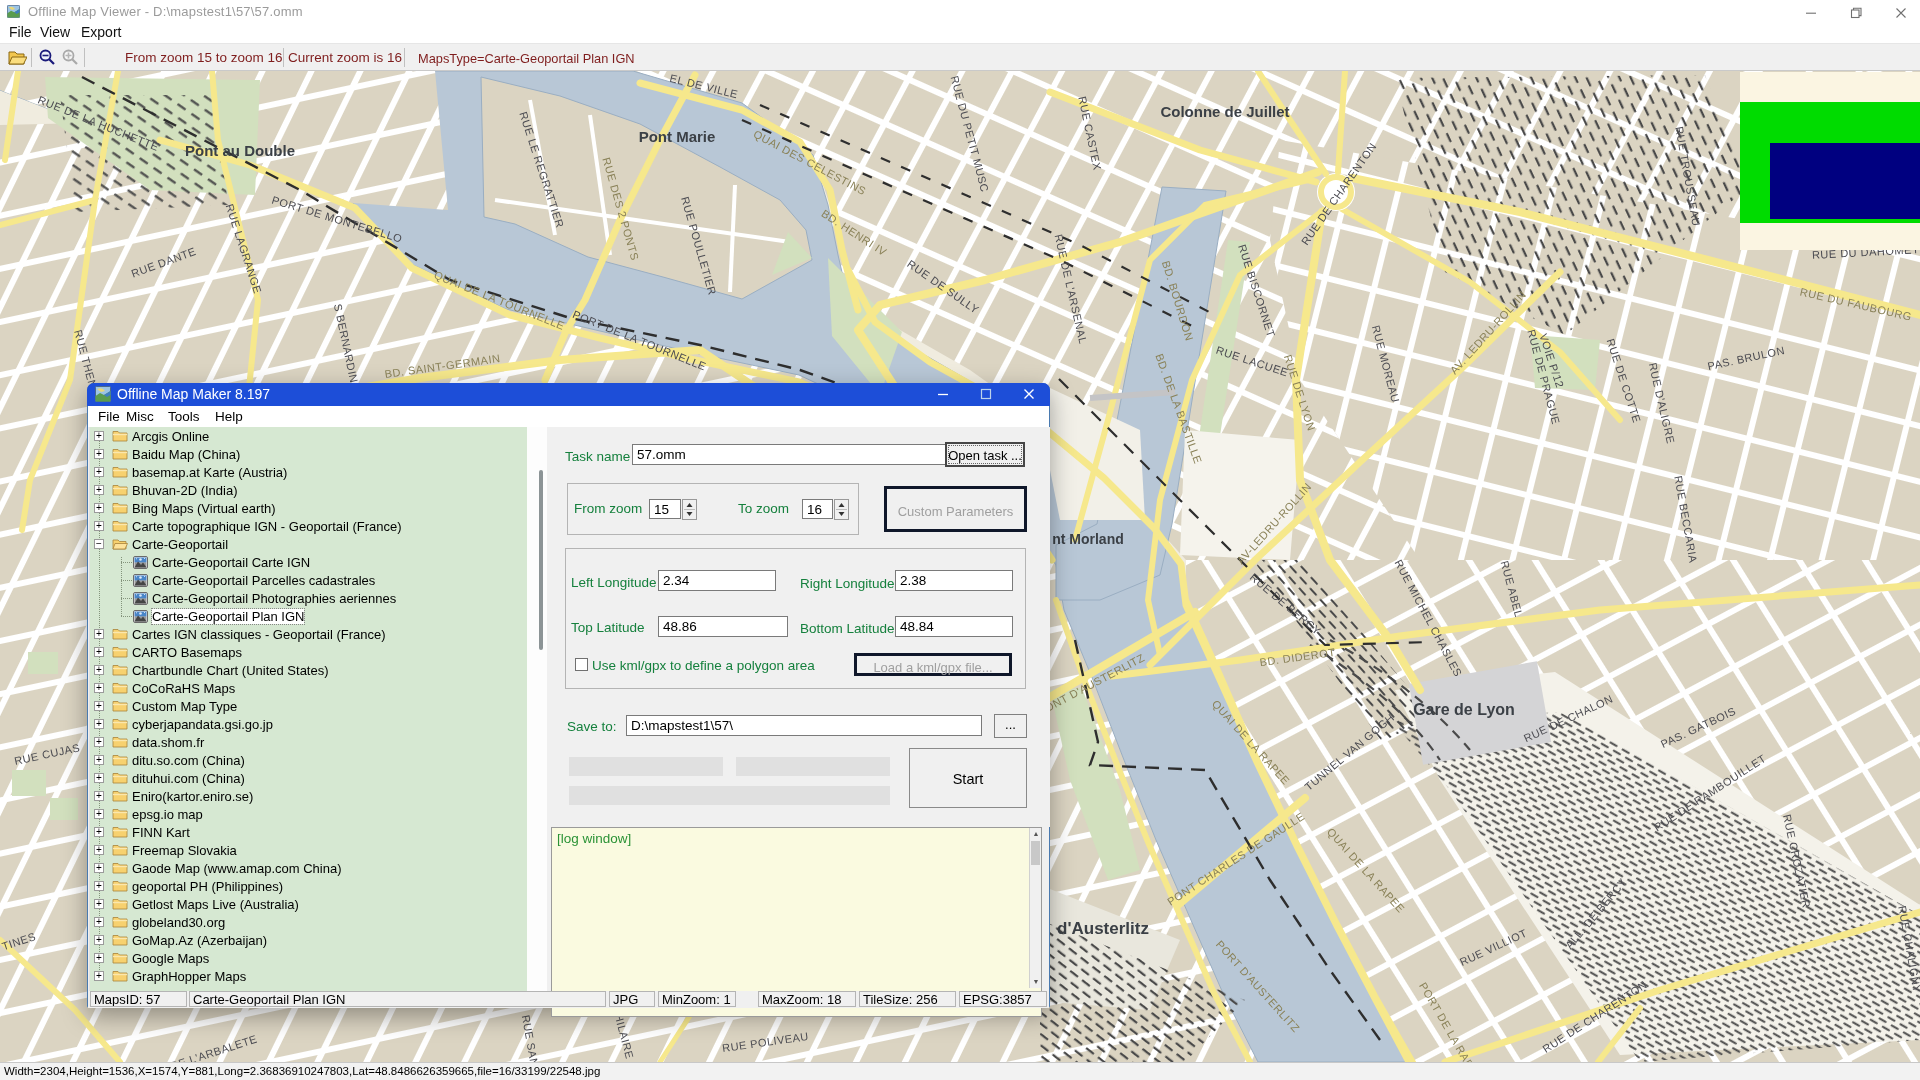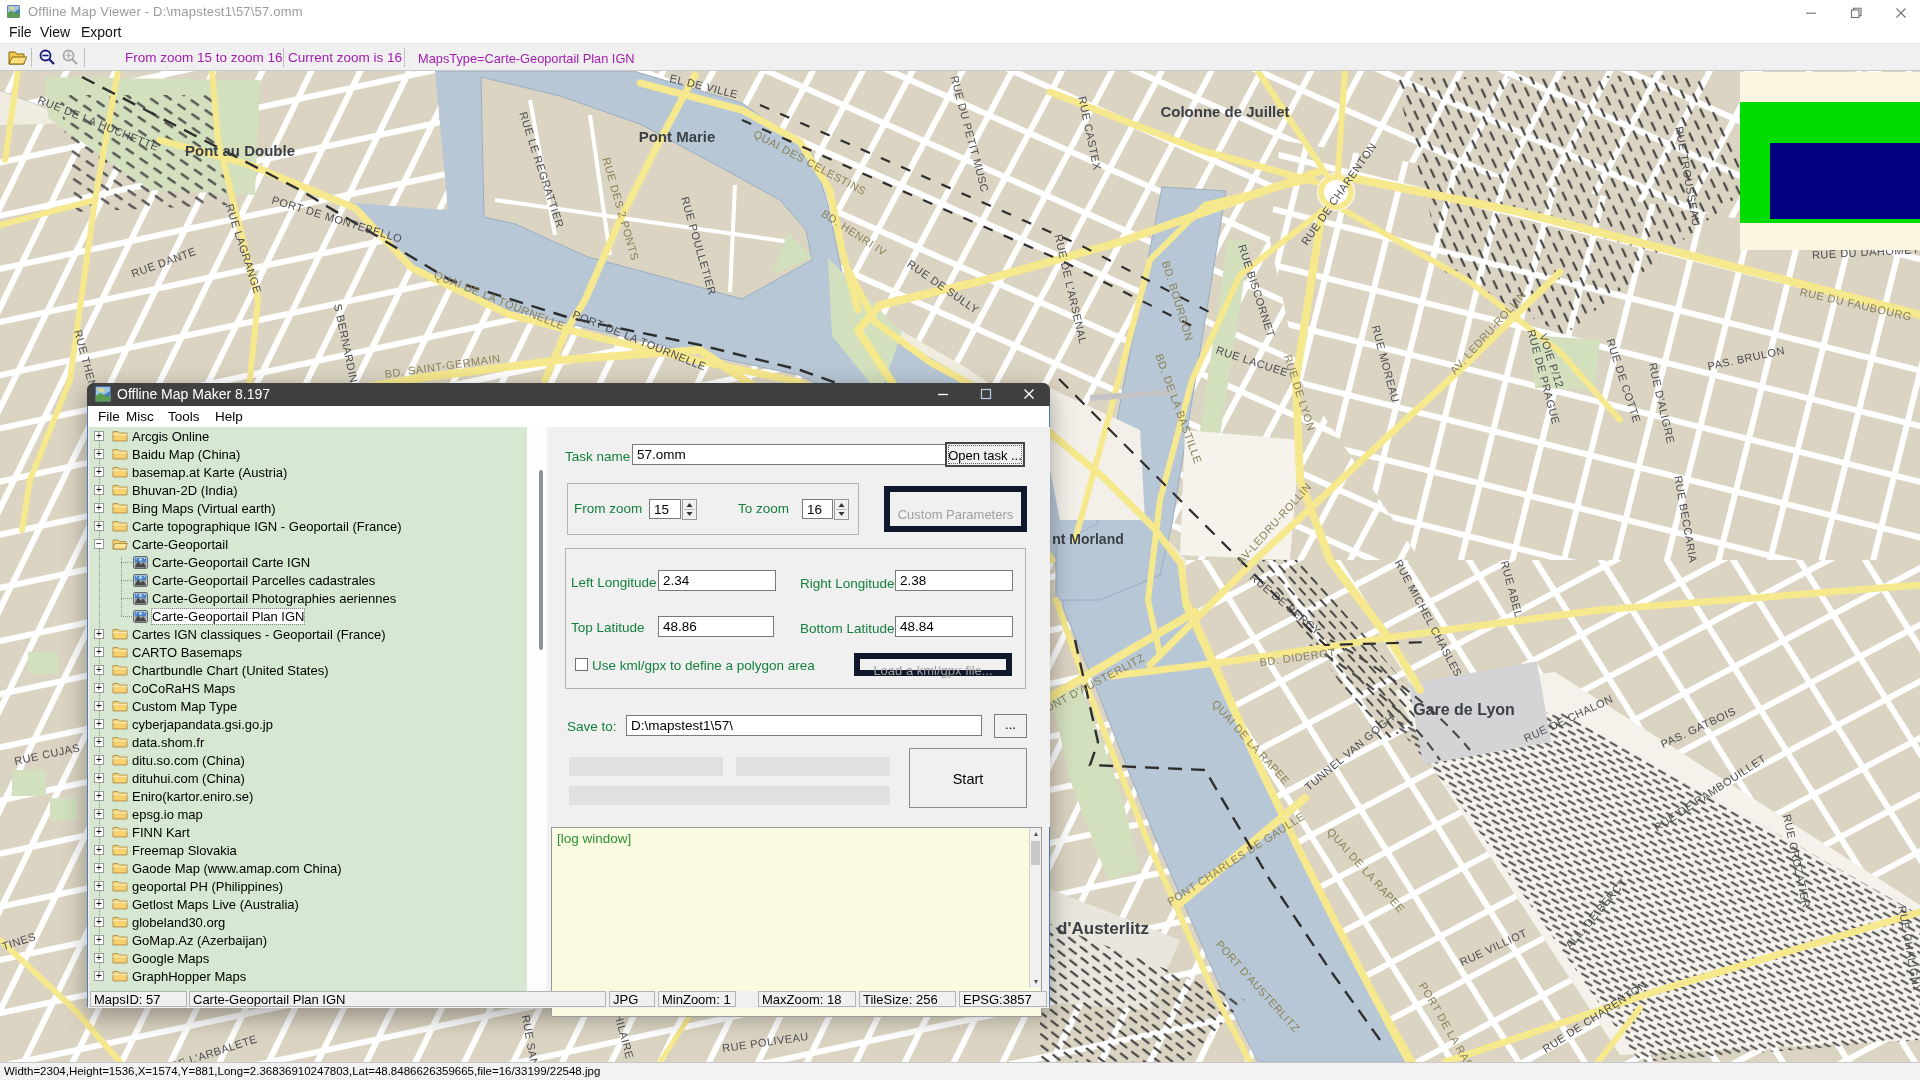--- a/index.html
+++ b/index.html
@@ -4,47 +4,47 @@
 html,body{width:1920px;height:1080px;overflow:hidden;font-family:"Liberation Sans",sans-serif;background:#fff}
 #tbar{position:absolute;left:0;top:0;width:1920px;height:22px;background:#ffffff}
 #tico{position:absolute;left:7px;top:4px;width:13px;height:13px}
 #ttxt{position:absolute;left:28px;top:4px;font-size:13px;color:#9b9b9b;letter-spacing:0.2px}
 .wbtn{position:absolute;top:5px;width:13px;height:13px}
 #mbar{position:absolute;left:0;top:22px;width:1920px;height:21px;background:#ffffff}
 #mbar span{position:absolute;top:2px;font-size:14px;color:#111}
 #tool{position:absolute;left:0;top:43px;width:1920px;height:28px;background:#f0f0f0;border-top:1px solid #e6e6e6;border-bottom:1px solid #c9c9c9}
 .ticon{position:absolute}
 .tsep{position:absolute;top:4px;width:1px;height:19px;background:#c0c0c0}
-.ttx{position:absolute;top:6px;font-size:13.5px;color:#a21caf;white-space:nowrap}
+.ttx{position:absolute;top:6px;font-size:13.5px;color:#7f1d1d;white-space:nowrap}
 #botsb{position:absolute;left:0;top:1062px;width:1920px;height:18px;background:#f2f2f2;border-top:1px solid #c8c8c8;font-size:11.5px;color:#000;padding-left:4px;line-height:17px}
 #mapwrap{position:absolute;left:0;top:71px;width:1920px;height:991px;overflow:hidden}
 
 #dlg{position:absolute;left:87px;top:383px;width:963px;height:625px;background:#f0f0f0;border:1px solid #4a7ab0;border-radius:7px 7px 2px 2px;box-shadow:0 8px 24px rgba(0,0,0,0.35)}
-#dtit{position:absolute;left:-1px;top:-1px;width:963px;height:23px;background:#404040;border-radius:7px 7px 0 0}
+#dtit{position:absolute;left:-1px;top:-1px;width:963px;height:23px;background:#1d4ed8;border-radius:7px 7px 0 0}
 #dico{position:absolute;left:8px;top:3px}
 #dtxt{position:absolute;left:30px;top:3px;font-size:14px;color:#fff}
 .dbtn{position:absolute;top:4px;width:15px;height:15px}
 #dmen{position:absolute;left:0;top:22px;width:961px;height:21px;background:#fff}
 #dmen span{position:absolute;top:3px;font-size:13.5px;color:#000}
 #dtree{position:absolute;left:1px;top:43px;width:438px;height:564px;background:#d6e8d2;overflow:hidden;border-left:1px solid #e3e3e3}
 .trow{position:absolute;left:0;width:438px;height:18px;font-size:13px;color:#000;white-space:nowrap;z-index:2}.vd{position:absolute;width:0;border-left:1px dotted #84947c;z-index:1}.hd{position:absolute;height:0;border-top:1px dotted #84947c;z-index:1}
 .tex{position:absolute;left:4px;top:4px;width:10px;height:10px;border:1px solid #9a9a9a;background:#fff;font-size:10px;line-height:8px;text-align:center}
 .tfo{position:absolute;left:22px;top:2px}
 .tmi{position:absolute;left:43px;top:3px}
 .trow .tla{position:absolute;left:42px;top:2px}
 .trow .tmi + .tla{left:62px}
 .tsel{background:#fff;outline:1px dotted #888}
 #dtsb{position:absolute;left:439px;top:43px;width:20px;height:564px;background:#fdfdfd}
 #dthumb{position:absolute;left:12px;top:43px;width:4px;height:180px;background:#8c9496;border-radius:2px}
 #dpan{position:absolute;left:460px;top:43px;width:502px;height:400px;background:#f0f0f0}
 .lab{position:absolute;font-size:13.5px;color:#15803d;white-space:nowrap}
 .tbox{position:absolute;background:#fff;border:1px solid #7a7a7a;font-size:13.5px;color:#000;padding:2px 0 0 4px;white-space:nowrap;overflow:hidden}
 .btn{position:absolute;background:#f0f0f0;border:1px solid #808080;font-size:13px;color:#000;text-align:center;line-height:24px}
 .btndef{border:2px solid #464646;outline:1px dotted #666;outline-offset:-4px}
-.btndis{border:6px solid #0f172a;color:#9f9f9f}
+.btndis{border:3px solid #0f172a;color:#9f9f9f}
 #startbtn{font-weight:normal;font-size:14.5px;border:1px solid #8a8a8a}
 .grp{position:absolute;border:1px solid #b4b4b4}
 .spin{position:absolute;width:15px;height:21px;border:1px solid #999;background:#f0f0f0}
 .cbx{position:absolute;width:13px;height:13px;background:#fff;border:1px solid #707070}
 .pbar{position:absolute;background:#e0e0e0}
 #dlog{position:absolute;left:463px;top:443px;width:491px;height:190px;background:#fafae0;border:1px solid #9a9a9a}
 #dlogtxt{position:absolute;left:5px;top:3px;font-size:13.5px;color:#2a9235}
 #dlogsb{position:absolute;right:0;top:0;width:12px;height:160px;background:#f0f0f0;border-left:1px solid #d0d0d0}
 .sba,.sbb{position:absolute;left:0;width:12px;height:12px;font-size:7px;color:#555;text-align:center;line-height:12px}
 .sba{top:0}.sbb{bottom:0}
@@ -651,21 +651,21 @@
           <path d="M6.5,16 L9.5,12 L3.5,12 Z" fill="#333"></path>
           <path d="M1,9.5 L12,9.5" stroke="#bbb"></path>
         </svg></span>
       <span class="btn btndis" style="left:336px;top:59px;width:143px;height:46px;line-height:46px">Custom Parameters</span>
       <span class="grp" style="left:17px;top:121px;width:461px;height:141px"></span>
       <span class="lab" style="left:23px;top:148px">Left Longitude</span>
       <span class="tbox" style="left:110px;top:143px;width:118px;height:21px">2.34</span>
       <span class="lab" style="left:252px;top:149px">Right Longitude</span>
       <span class="tbox" style="left:347px;top:143px;width:118px;height:21px">2.38</span>
       <span class="lab" style="left:23px;top:193px">Top Latitude</span>
-      <span class="tbox" style="left:110px;top:189px;width:116px;height:21px">48.86</span>
+      <span class="tbox" style="left:110px;top:189px;width:130px;height:21px">48.86</span>
       <span class="lab" style="left:252px;top:194px">Bottom Latitude</span>
       <span class="tbox" style="left:347px;top:189px;width:118px;height:21px">48.84</span>
       <span class="cbx" style="left:27px;top:231px"></span>
       <span class="lab" style="left:44px;top:231px">Use kml/gpx to define a polygon area</span>
       <span class="btn btndis" style="left:306px;top:226px;width:158px;height:23px;line-height:23px">Load a kml/gpx file...</span>
       <span class="lab" style="left:19px;top:292px">Save to:</span>
       <span class="tbox" style="left:78px;top:288px;width:356px;height:21px">D:\mapstest1\57\</span>
       <span class="btn" style="left:446px;top:287px;width:33px;height:24px;line-height:20px">...</span>
       <span class="pbar" style="left:21px;top:330px;width:154px;height:19px"></span>
       <span class="pbar" style="left:188px;top:330px;width:154px;height:19px"></span>

